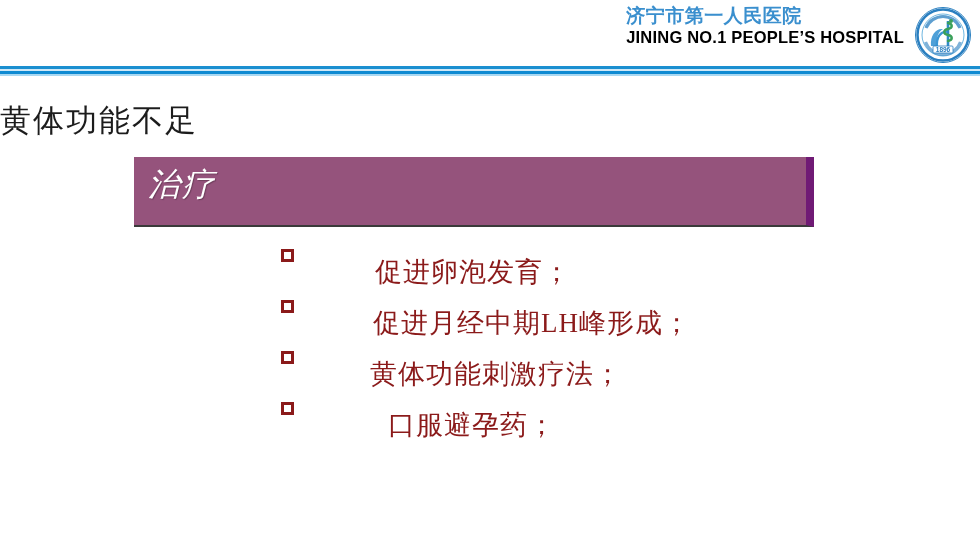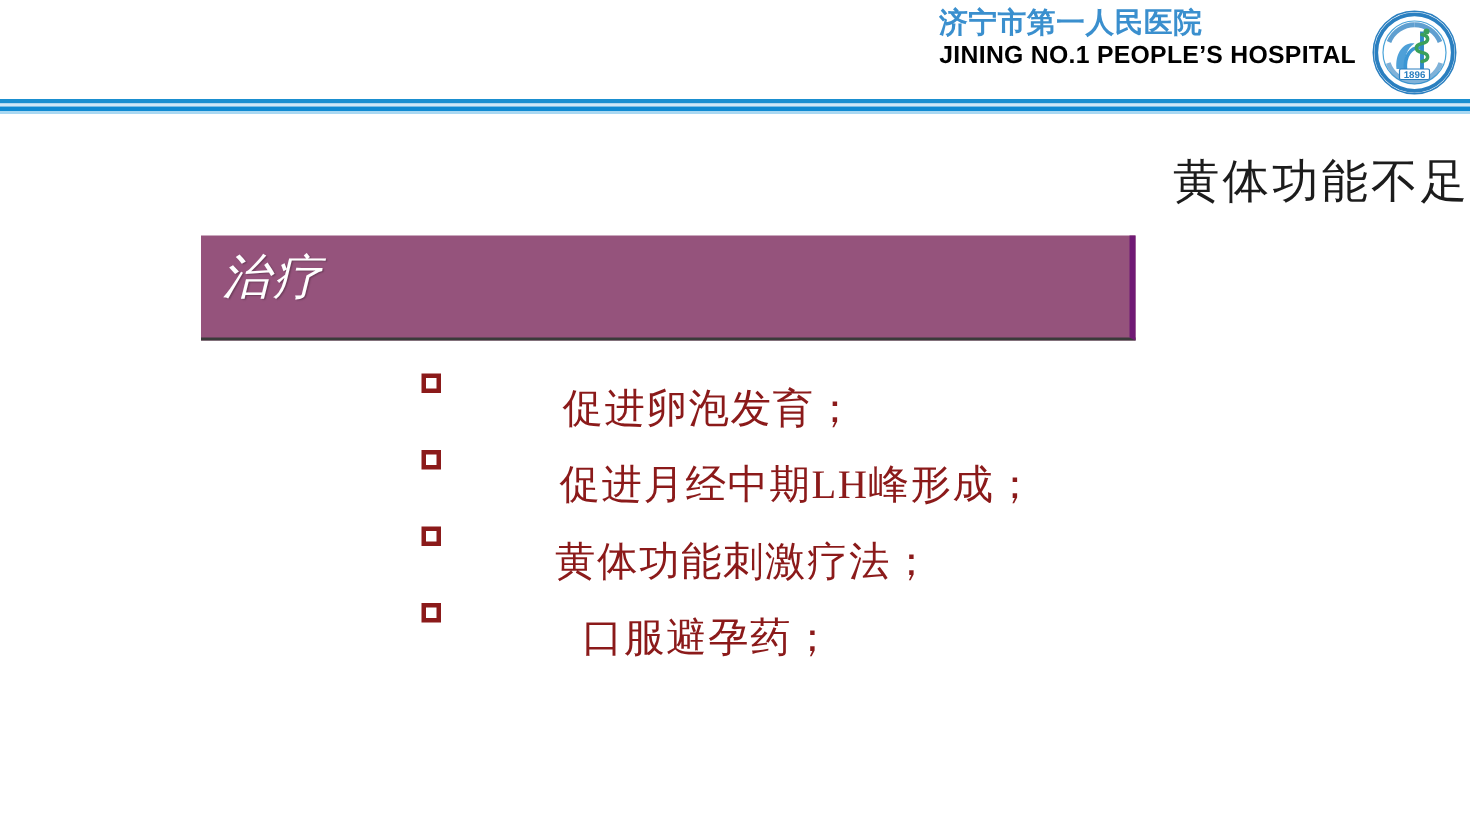--- a/index.html
+++ b/index.html
@@ -91,36 +91,36 @@
     height: 2px;
     background: #a9d8f2;
   }
 
   
   #slide-title {
     position: absolute;
     left: 0;
     top: 100px;
     width: 980px;
-    text-align: right;
+    text-align: left;
     font-family: "Liberation Serif", "DejaVu Serif", serif;
     font-size: 31px;
     color: #1c1c1c;
     letter-spacing: 2px;
   }
 
   
   #treatment-banner {
     position: absolute;
     left: 134px;
     top: 157px;
-    width: 623px;
+    width: 680px;
     height: 70px;
     background: #95537c;
-    border-right: 4px solid #701a75;
+    border-right: 8px solid #701a75;
     border-bottom: 2px solid #3a3a3a;
     box-sizing: border-box;
   }
   #treatment-banner-label {
     position: absolute;
     left: 14px;
     top: 6px;
     font-family: "Liberation Serif", "DejaVu Serif", serif;
     font-style: italic;
     font-size: 32px;

